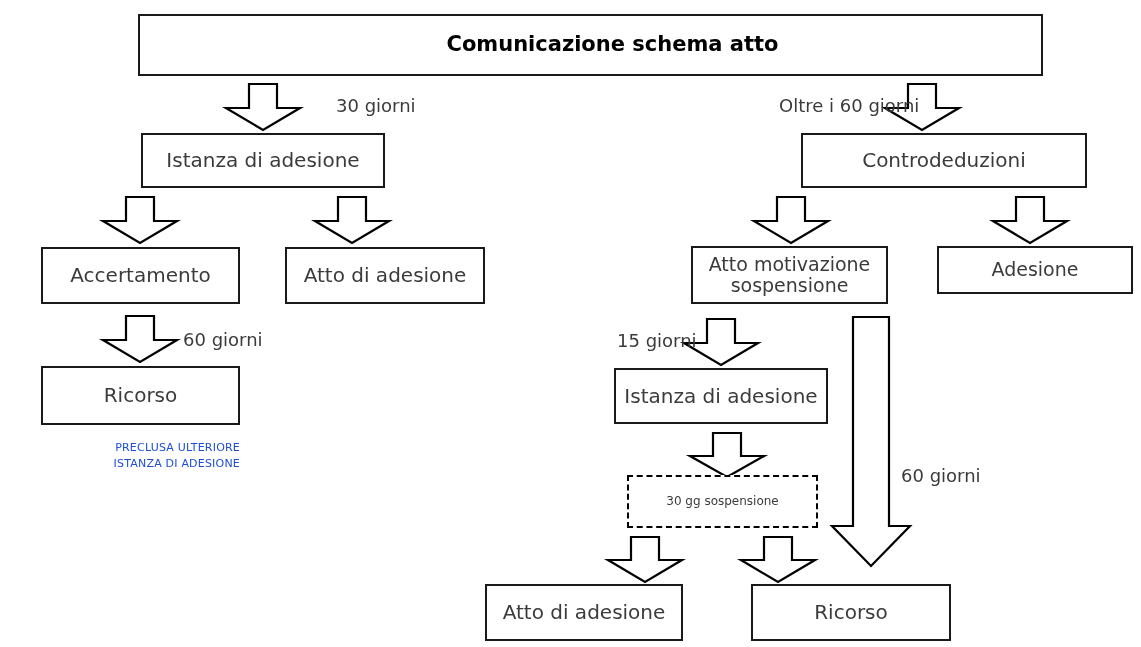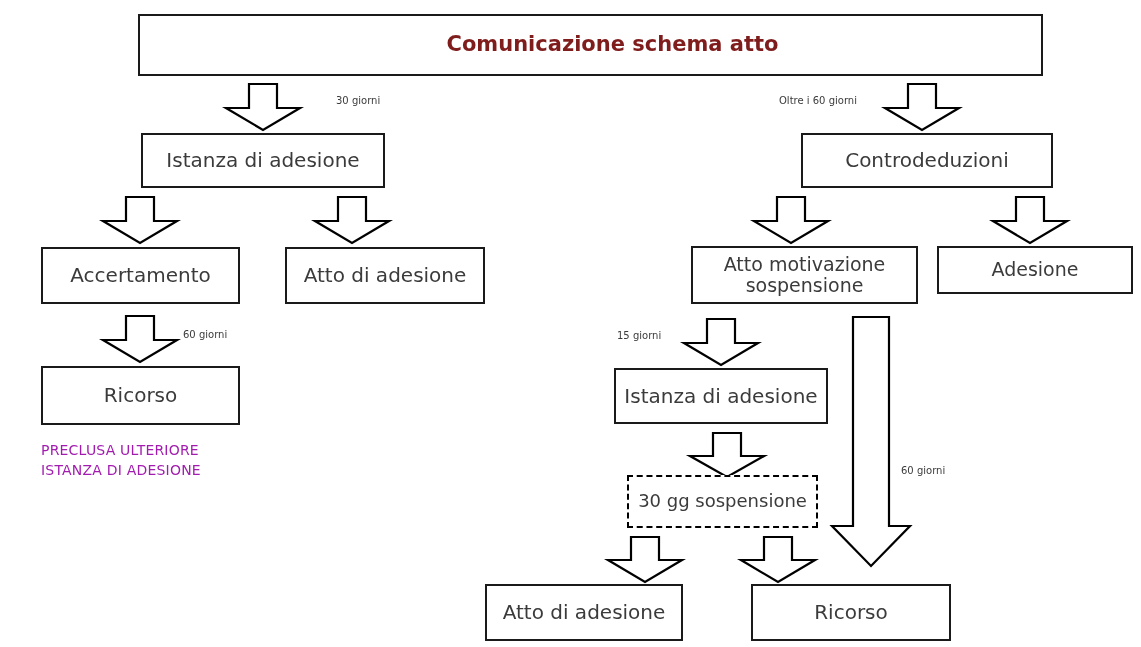--- a/index.html
+++ b/index.html
@@ -23,51 +23,51 @@
     display: flex;
     align-items: center;
     justify-content: center;
     text-align: center;
     color: #3b3b3b;
     line-height: 1.12;
     padding: 2px 4px;
   }
   .box.title {
     font-weight: bold;
-    color: #7f1d1d;
+    color: #000000;
     font-size: 21px;
     padding-left: 48px;
   }
   .box.plain {
     font-size: 20px;
     font-weight: 400;
   }
   .box.two-line {
     font-size: 19px;
     flex-direction: column;
   }
   .box.dashed {
     border: 2.5px dashed #000000;
+    font-size: 12px;
+    color: #3b3b3b;
+  }
+  .label {
+    position: absolute;
     font-size: 18px;
     color: #3b3b3b;
-  }
-  .label {
-    position: absolute;
-    font-size: 10px;
-    color: #3b3b3b;
     white-space: nowrap;
   }
   .label.r {
     text-align: center;
   }
   .note {
     position: absolute;
-    font-size: 14px;
-    color: #a21caf;
-    text-align: left;
+    font-size: 11px;
+    color: #1d4ed8;
+    text-align: right;
     white-space: nowrap;
     line-height: 1.45;
     letter-spacing: 0.2px;
   }
   .arrow {
     position: absolute;
   }
   .arrow svg {
     display: block;
     overflow: visible;
@@ -99,21 +99,21 @@
     <svg width="78" height="49" viewBox="0 0 78 49">
       <polygon points="25,1 53,1 53,25 76,25 39,47 2,25 25,25"></polygon>
     </svg>
   </div>
   <div class="label r" style="left:779px; top:95px;">Oltre i 60 giorni</div>
 
   <div class="box plain" style="left:141px; top:133px; width:244px; height:55px;">
     <span>Istanza di adesione</span>
   </div>
 
-  <div class="box plain" style="left:801px; top:133px; width:252px; height:55px;">
+  <div class="box plain" style="left:801px; top:133px; width:286px; height:55px;">
     <span>Controdeduzioni</span>
   </div>
 
   <div class="arrow" style="left:101px; top:196px; width:78px; height:49px;">
     <svg width="78" height="49" viewBox="0 0 78 49">
       <polygon points="25,1 53,1 53,25 76,25 39,47 2,25 25,25"></polygon>
     </svg>
   </div>
   <div class="arrow" style="left:313px; top:196px; width:78px; height:49px;">
     <svg width="78" height="49" viewBox="0 0 78 49">
@@ -133,21 +133,21 @@
   </div>
 
   <div class="box plain" style="left:41px; top:247px; width:199px; height:57px;justify-content:center;">
     <span>Accertamento</span>
   </div>
 
   <div class="box plain" style="left:285px; top:247px; width:200px; height:57px;">
     <span>Atto di adesione</span>
   </div>
 
-  <div class="box two-line" style="left:691px; top:246px; width:227px; height:58px;">
+  <div class="box two-line" style="left:691px; top:246px; width:197px; height:58px;">
     <span>Atto motivazione</span>
     <span>sospensione</span>
   </div>
 
   <div class="box two-line" style="left:937px; top:246px; width:196px; height:48px;">
     <span>Adesione</span>
   </div>
 
   <div class="arrow" style="left:101px; top:315px; width:78px; height:49px;">
     <svg width="78" height="49" viewBox="0 0 78 49">

